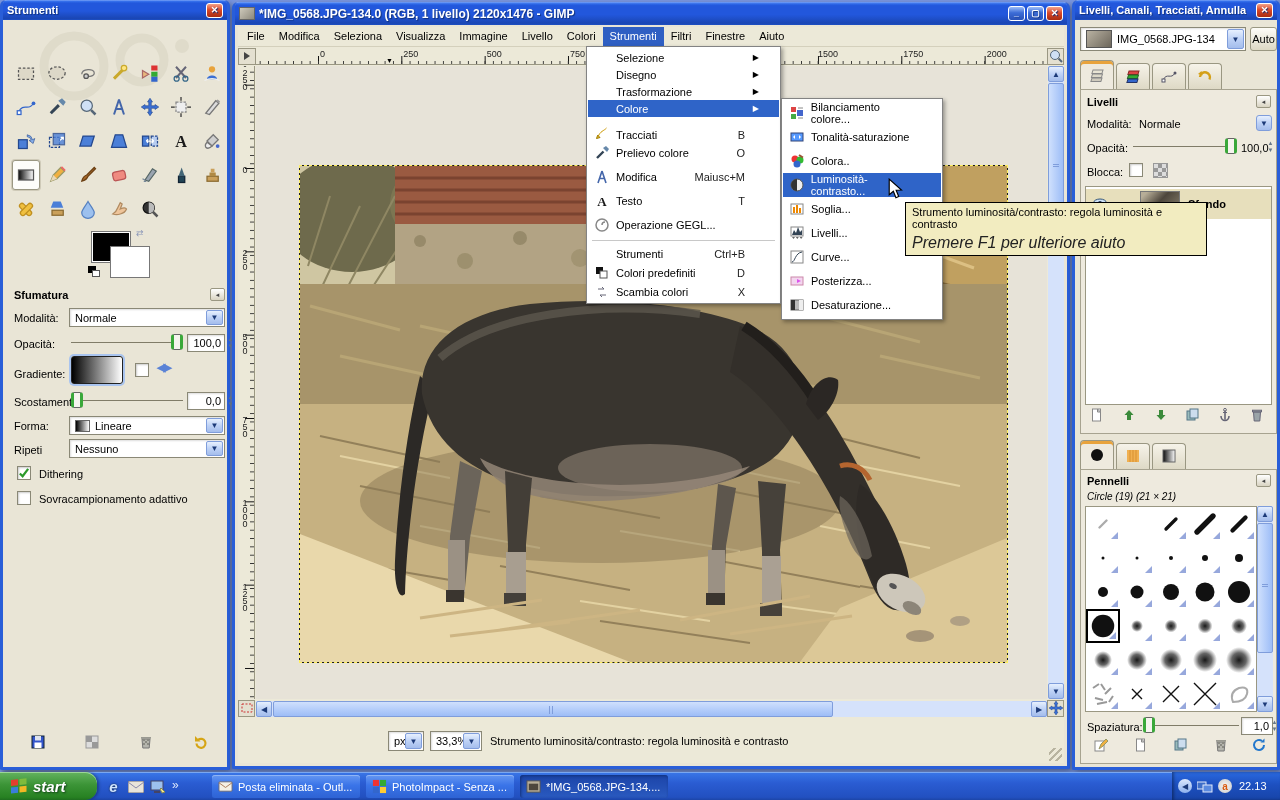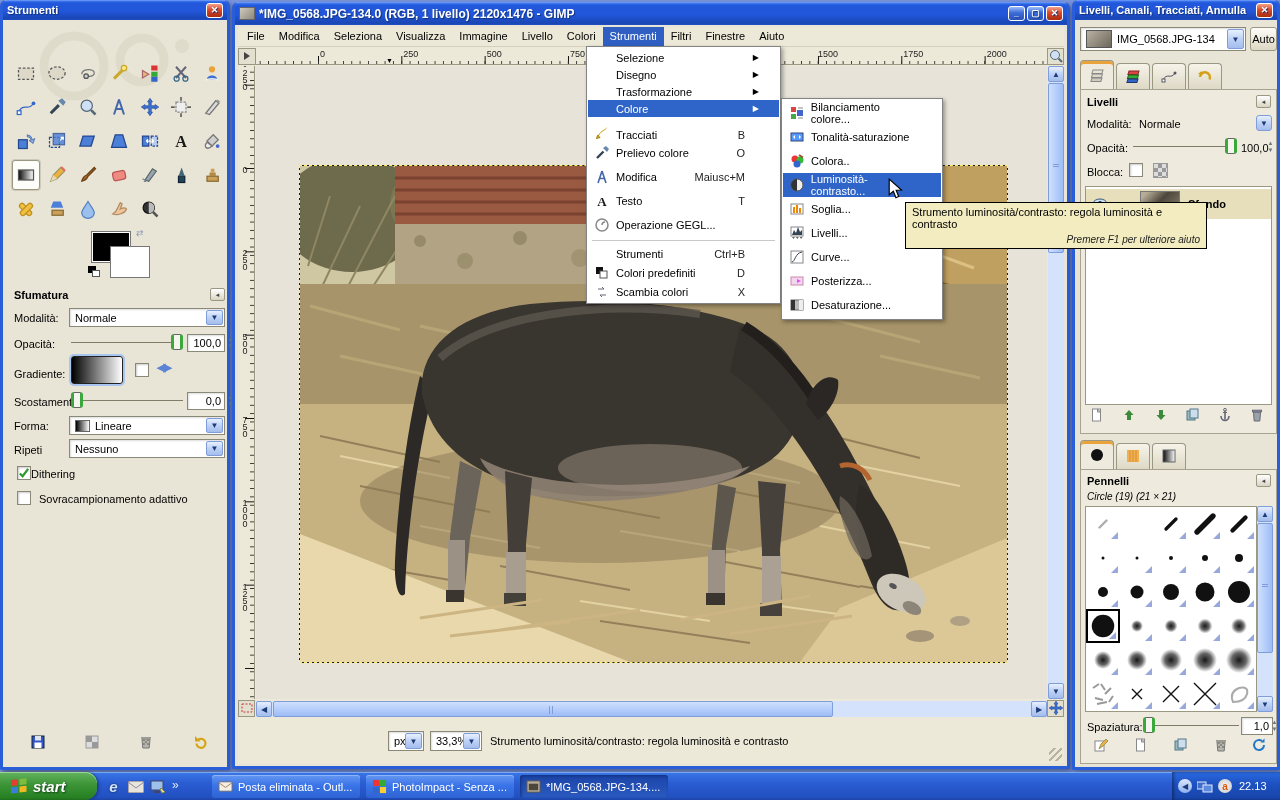--- a/index.html
+++ b/index.html
@@ -48,21 +48,21 @@
 .bcell .tri{position:absolute;right:2px;bottom:2px;width:0;height:0;border-left:7px solid transparent;border-bottom:7px solid #97a8dc}
 .bcell.sel{border:2px solid #000;background:#fff}
 .tskbtn{position:absolute;top:3px;height:23px;border-radius:3px;background:linear-gradient(#6597f2,#3a74e8 45%,#2e63d4);box-shadow:inset 0 1px 0 #8fb4f5;color:#fff;display:flex;align-items:center;padding:0 6px;font-size:11px;white-space:nowrap;overflow:hidden}
 .tskbtn.pressed{background:linear-gradient(#1c44a8,#2a5ac0);box-shadow:inset 1px 1px 3px #12307a}
 .qlic{position:absolute;top:5px;width:19px;height:19px;display:flex;align-items:center;justify-content:center}
 .checker{background-image:linear-gradient(45deg,#999 25%,transparent 25%,transparent 75%,#999 75%),linear-gradient(45deg,#999 25%,#ddd 25%,#ddd 75%,#999 75%);background-size:8px 8px;background-position:0 0,4px 4px}
 .imgframe{position:absolute;outline:1px solid #1a1a1a}
 .imgframe::after{content:"";position:absolute;inset:-1px;border:1px dashed #ffef5e;pointer-events:none;z-index:5}
 .grip{position:absolute;right:2px;bottom:2px;width:13px;height:13px;background:repeating-linear-gradient(135deg,transparent 0 3px,#b8b4a0 3px 5px)}
 .ttip{position:absolute;background:#f2ecc0;border:1px solid #000;z-index:90;padding:3px 6px;font-size:11px}
-.ttip .hint{display:block;text-align:right;font-style:italic;font-size:10px;margin-top:4px;color:#222}
+.ttip .hint{display:block;text-align:left;font-style:italic;font-size:16px;margin-top:4px;color:#222}
 </style>
 </head>
 <body>
 
 <svg width="0" height="0" style="position:absolute">
     <defs>
 <radialGradient id="fz">
         <stop offset="0%" stop-color="#181818"></stop>
         <stop offset="55%" stop-color="#333" stop-opacity=".75"></stop>
         <stop offset="100%" stop-color="#444" stop-opacity="0"></stop>
@@ -338,21 +338,21 @@
       <span style="position:absolute;left:7px;top:160px">Ripeti</span>
       <div class="combo" style="left:62px;top:155px;width:156px;height:19px">
         <span>Nessuno</span>
           <span class="cv">▼</span>
       </div>
       <div class="cb" style="left:10px;top:182px">
           <svg width="12" height="12" viewBox="0 0 13 13">
             <polyline points="2,7 5,10 11,2" stroke="#2c9a2c" stroke-width="2.4" fill="none"></polyline>
           </svg>
         </div>
-      <span style="position:absolute;left:24px;top:184px">Dithering</span>
+      <span style="position:absolute;left:32px;top:184px">Dithering</span>
       <div class="cb" style="left:10px;top:207px"></div>
       <span style="position:absolute;left:32px;top:209px">Sovracampionamento adattivo</span>
     </div>
 
     <div style="position:absolute;left:0;bottom:6px;width:100%;height:24px">
       <span style="position:absolute;left:24px"><svg xmlns="http://www.w3.org/2000/svg" width="16" height="16" viewBox="0 0 16 16">
             <rect x="2" y="2" width="12" height="12" fill="#35c" stroke="#123"></rect>
             <rect x="5" y="2" width="6" height="4.5" fill="#dfe4ee"></rect>
             <rect x="4.5" y="8.5" width="7" height="5.5" fill="#fff"></rect>
           </svg></span>

